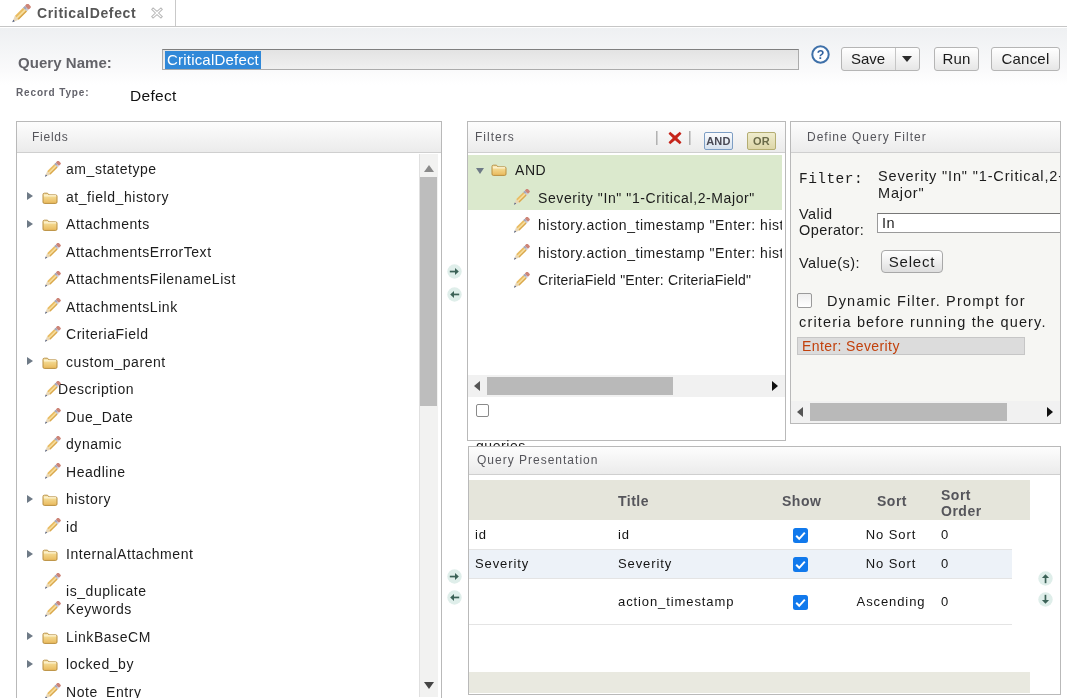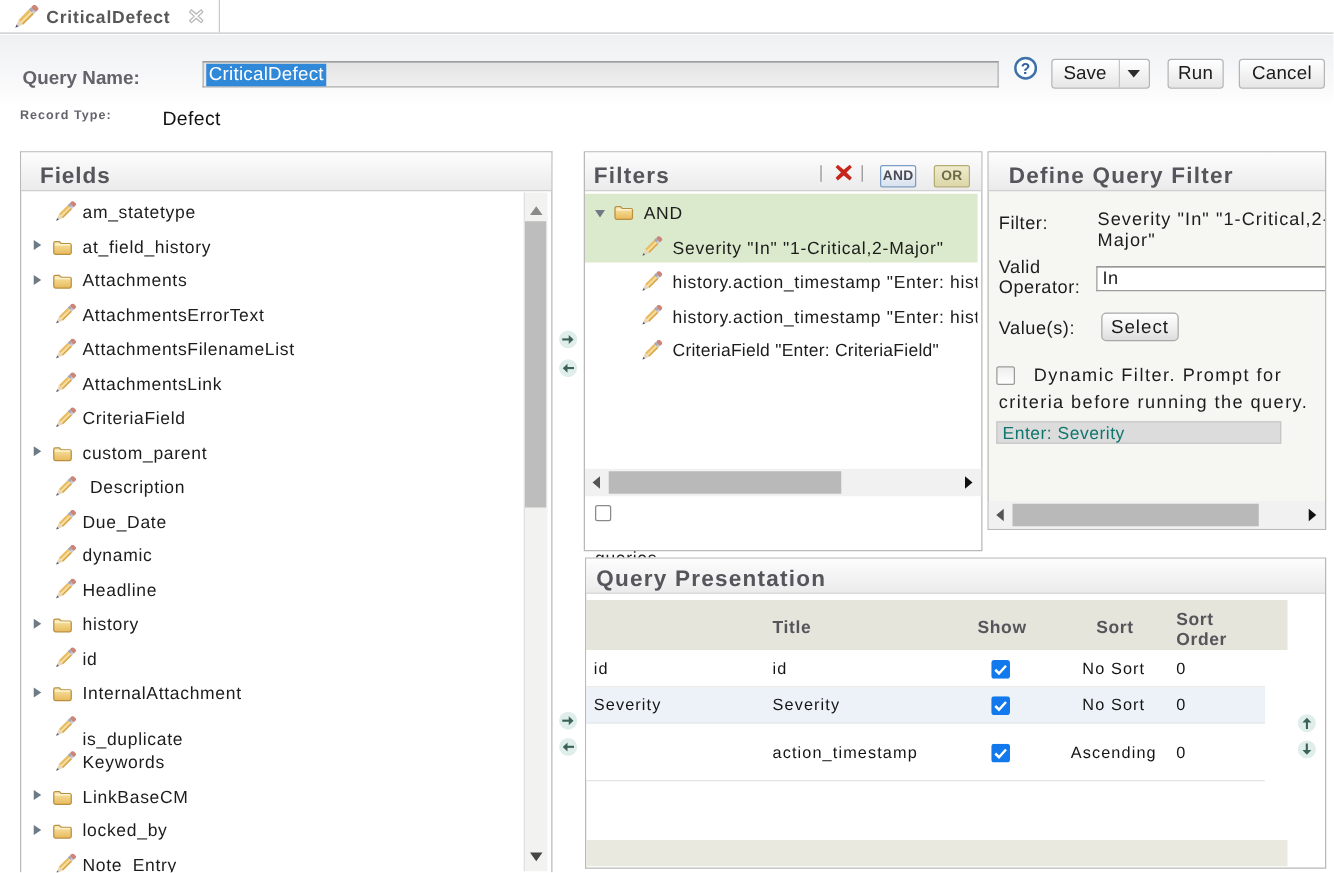--- a/index.html
+++ b/index.html
@@ -1,21 +1,21 @@
 <!DOCTYPE html>
 <html><head><meta charset="utf-8"><style>
 * { margin:0; padding:0; box-sizing:border-box; }
 html,body { width:1067px; height:698px; overflow:hidden; background:#fff;
   font-family:"Liberation Sans", sans-serif; }
 #app { position:relative; width:1067px; height:698px; background:#fff; overflow:hidden; }
 .abs { position:absolute; }
 .panel { position:absolute; border:1px solid #b9b9b9; background:#fff; }
 .phead { position:absolute; height:31px;
   background:linear-gradient(#fdfdfd, #ebebeb); border-bottom:1px solid #cfcfcf; }
-.ph-t { position:absolute; font-size:18px; font-weight:bold; color:#55555b; white-space:nowrap; }
+.ph-t { position:absolute; font-size:12px; font-weight:normal; color:#55555b; white-space:nowrap; }
 .trow { position:absolute; font-size:14px; color:#1c1c1c;
   letter-spacing:0.55px; line-height:28px; white-space:nowrap; }
 .btn { position:absolute; height:24px; border:1px solid #b5b5b5; border-radius:3px;
   background:linear-gradient(#ffffff, #f4f4f4 45%, #e6e6e6);
   font-size:15px; color:#1a1a1a; text-align:center; line-height:22px; letter-spacing:0.2px; }
 .dtxt { position:absolute; font-size:14.5px; color:#1c1c1c; letter-spacing:0.45px; white-space:nowrap; }
 .qtxt { position:absolute; font-size:13px; color:#141414; letter-spacing:0.9px; white-space:nowrap; }
 .qhd { position:absolute; font-size:14px; font-weight:bold; color:#55555b; letter-spacing:0.5px; white-space:nowrap; line-height:16px; }
 
 </style></head><body>
@@ -144,21 +144,21 @@
 <path d="M13.3 7 L18.7 9.3 L13.3 11.6 Z" fill="#e8d7b8"></path>
 <path d="M16.5 8.35 L18.7 9.3 L16.5 10.25 Z" fill="#4c5c84"></path>
 </g>
     </svg>
 <div class="trow" id="fld7" style="left:66px;top:347.8px;">custom_parent</div>
 <div class="abs" style="left:27px;top:357.25px;width:0;height:0;border-top:4.5px solid transparent;border-bottom:4.5px solid transparent;border-left:6px solid #6e7a86;"></div>
 <svg class="abs" style="left:42px;top:355.75px" width="16" height="14" viewBox="0 0 16 14">
 <path d="M1 3.6 Q1 2.2 2.3 2.2 L5.5 2.2 L7 3.9 L13.7 3.9 Q15 3.9 15 5.2 L15 11 Q15 12.4 13.7 12.4 L2.3 12.4 Q1 12.4 1 11 Z" fill="url(#gfold)" stroke="#b98f40" stroke-width="1"></path>
 <path d="M1.9 4.8 L14.1 4.8" stroke="#fdf3d0" stroke-width="1.3" fill="none"></path>
 </svg>
-<div class="trow" id="fld8" style="left:72px;top:375.2px;">Description</div>
+<div class="trow" id="fld8" style="left:58px;top:375.2px;">Description</div>
 <svg class="abs" style="left:43px;top:380.75px" width="18" height="18" viewBox="0 0 18 18">
 <g transform="rotate(135 9 9)">
 <rect x="-2.2" y="7" width="3.6" height="4.6" rx="1.2" fill="#cd8578"></rect>
 <rect x="1.2" y="7" width="2.1" height="4.6" fill="#c6c9d6"></rect>
 <rect x="1.2" y="9.2" width="2.1" height="2.4" fill="#a3a7ba"></rect>
 <rect x="3.3" y="7" width="10" height="4.6" fill="#e9bc63"></rect>
 <rect x="3.3" y="7" width="10" height="1.5" fill="#d9a84e"></rect>
 <rect x="3.3" y="8.3" width="10" height="1.5" fill="#f7dfa0"></rect>
 <path d="M13.3 7 L18.7 9.3 L13.3 11.6 Z" fill="#e8d7b8"></path>
 <path d="M16.5 8.35 L18.7 9.3 L16.5 10.25 Z" fill="#4c5c84"></path>
@@ -385,30 +385,30 @@
 </div>
 <div class="abs" style="left:468px;top:375px;width:317px;height:22px;background:#f1f1f1;"></div>
 <div class="abs" style="left:474px;top:381px;width:0;height:0;border-top:5px solid transparent;border-bottom:5px solid transparent;border-right:6px solid #555;"></div>
 <div class="abs" style="left:487px;top:377px;width:186px;height:18px;background:#b9b9b9;"></div>
 <div class="abs" style="left:772px;top:381px;width:0;height:0;border-top:5px solid transparent;border-bottom:5px solid transparent;border-left:6px solid #111;"></div>
 <div class="abs" style="left:476px;top:404px;width:13px;height:13px;border:1px solid #8a8a8a;border-radius:2px;background:#fff;"></div>
 <div class="abs trow" style="left:476px;top:416px;margin-top:16px;">queries</div>
 <div class="panel" id="definepanel" style="left:790px;top:121px;width:271px;height:303px;background:#f6f6f3;">
 <div class="phead" style="left:0;top:0;right:0;"></div>
 <div class="abs" style="left:0;top:31px;width:269px;height:270px;overflow:hidden;">
-<div class="dtxt" id="dflt" style="left:8px;top:18px;">Filter:</div>
+<div class="dtxt" id="dflt" style="left:8px;top:18px;font-family:Liberation Mono, monospace;">Filter:</div>
 <div class="dtxt" id="dsev" style="left:87px;top:15px;line-height:17px;letter-spacing:0.85px;">Severity "In" "1-Critical,2-<br>Major"</div>
 <div class="dtxt" style="left:8px;top:53px;line-height:16px;">Valid<br>Operator:</div>
 <div class="dtxt" style="left:86px;top:60px;width:200px;height:20px;border:1px solid #9a9a9a;border-top-color:#777;background:#fff;line-height:18px;padding-left:4px;">In</div>
 <div class="dtxt" id="dval" style="left:8px;top:102px;">Value(s):</div>
 <div class="abs" style="left:90px;top:97px;width:62px;height:23px;border:1px solid #a8a8a8;border-radius:4px;background:linear-gradient(#ffffff,#f0f0f0 50%,#dedede);font-size:15px;color:#1a1a1a;text-align:center;line-height:21px;letter-spacing:0.8px;">Select</div>
 <div class="abs" style="left:6px;top:140px;width:15px;height:15px;border:1px solid #9a9a9a;border-radius:2px;background:linear-gradient(#eee,#fff);"></div>
 <div class="dtxt" id="ddyn" style="left:36px;top:140px;letter-spacing:1.2px;">Dynamic Filter. Prompt for</div>
 <div class="dtxt" id="dcrit" style="left:8px;top:161px;letter-spacing:1.15px;">criteria before running the query.</div>
-<div class="abs" style="left:6px;top:184px;width:228px;height:18px;border:1px solid #c6c6c6;background:#dcdcdc;font-size:14px;color:#0f766e;line-height:16px;padding-left:4px;letter-spacing:0.4px;">Enter: Severity</div>
+<div class="abs" style="left:6px;top:184px;width:228px;height:18px;border:1px solid #c6c6c6;background:#dcdcdc;font-size:14px;color:#c2410c;line-height:16px;padding-left:4px;letter-spacing:0.4px;">Enter: Severity</div>
 </div>
 </div>
 <div class="ph-t" id="hdefine" style="left:807px;top:130px;letter-spacing:1.0px;">Define Query Filter</div>
 <div class="abs" style="left:791px;top:401px;width:269px;height:22px;background:#f1f1f1;"></div>
 <div class="abs" style="left:797px;top:407px;width:0;height:0;border-top:5px solid transparent;border-bottom:5px solid transparent;border-right:6px solid #555;"></div>
 <div class="abs" style="left:810px;top:403px;width:197px;height:18px;background:#b9b9b9;"></div>
 <div class="abs" style="left:1047px;top:407px;width:0;height:0;border-top:5px solid transparent;border-bottom:5px solid transparent;border-left:6px solid #111;"></div>
 <div class="panel" id="qppanel" style="left:468px;top:446px;width:593px;height:249px;">
 <div class="phead" style="left:0;top:0;right:0;height:28px;"></div>
 </div>

